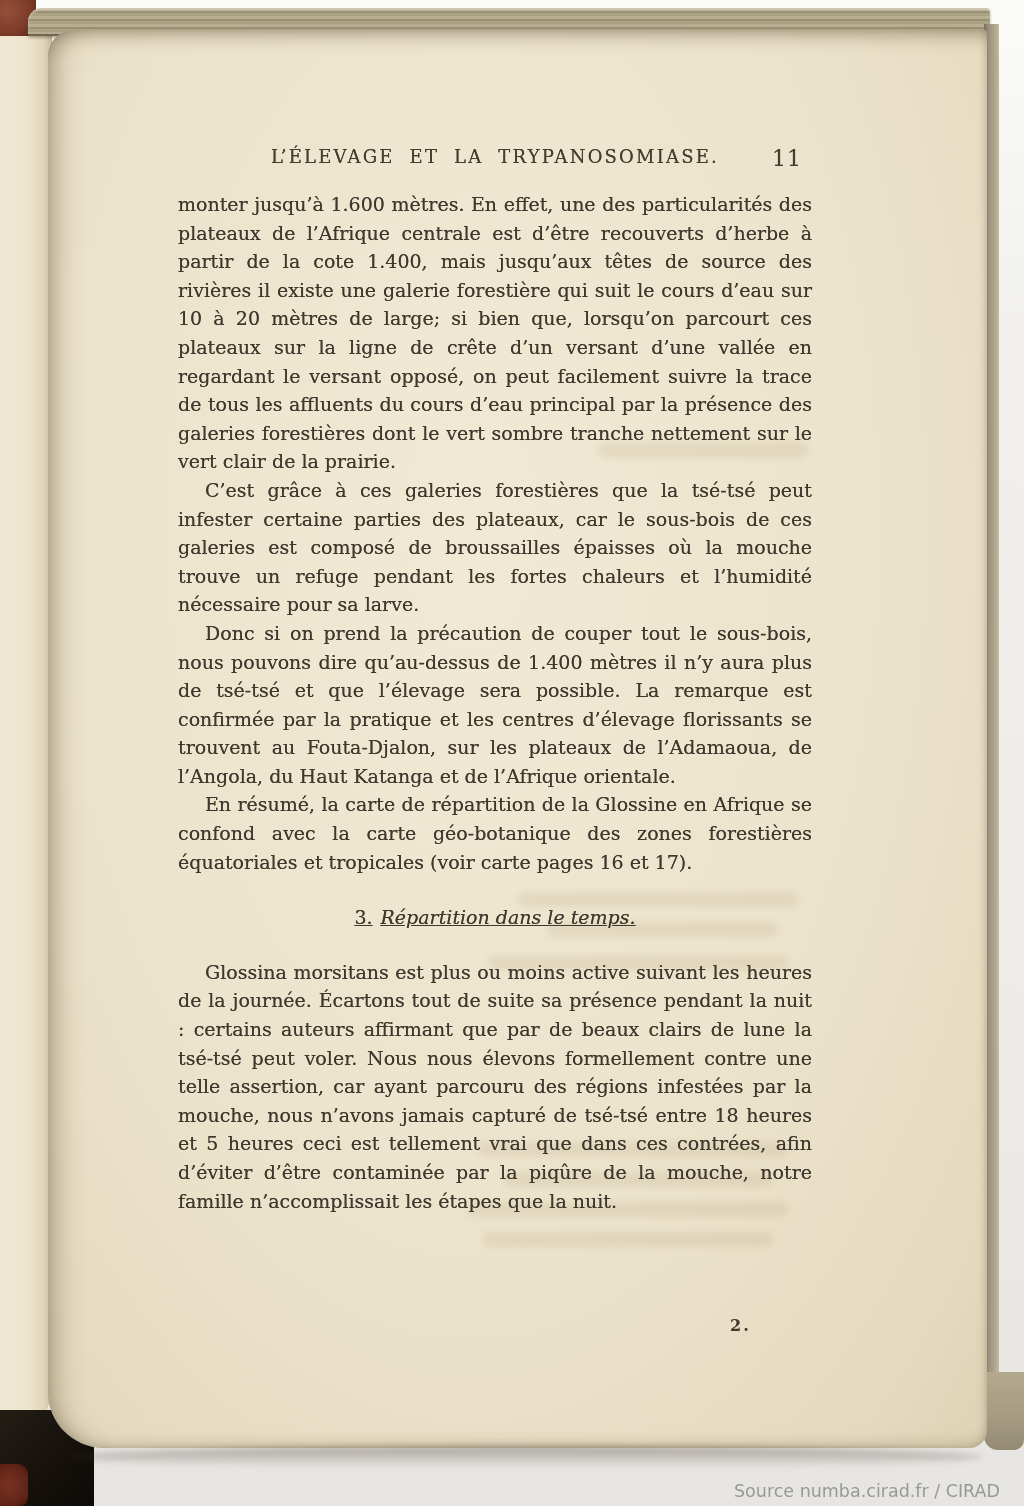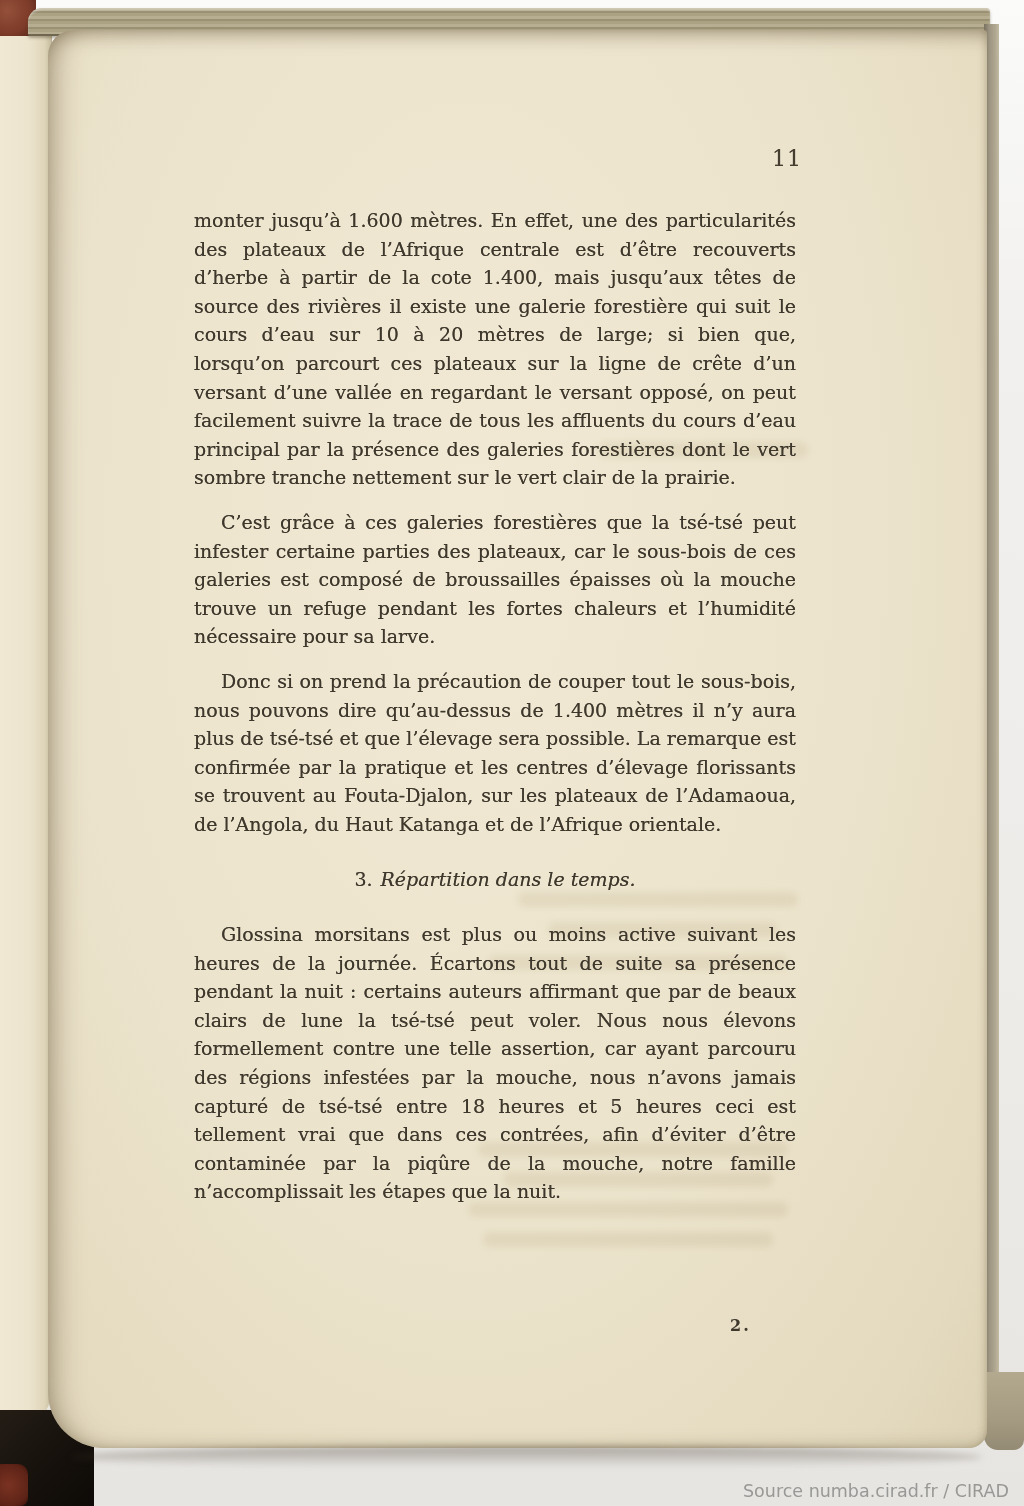--- a/index.html
+++ b/index.html
@@ -71,33 +71,33 @@
   }
   .folio{
     position:absolute;right:10px;top:0;letter-spacing:1px;word-spacing:normal;
     font-size:22px;color:#443d30;
   }
   .body-text{
     position:absolute;left:130px;top:160px;width:634px;
     font-size:19px;line-height:28.6px;color:#3e372c;
     text-align:justify;text-shadow:0 0 .4px rgba(62,55,44,.75);
   }
-  .body-text p{margin:16px;hyphens:none;}
+  .body-text p{margin:0;hyphens:none;}
   .body-text p.indent{text-indent:27px;}
   .section-heading{
-    margin:27px 0 26px 0;text-align:center;font-size:19px;color:#3e372c;
+    margin:27px 0 26px 0;text-align:center;font-size:19px;color:#3e372c;text-decoration:underline;
   }
   .section-heading .num{font-style:normal;margin-right:8px;}
   .section-heading .ttl{font-style:italic;}
   .signature-mark{
     position:absolute;left:682px;top:1286px;font-size:16px;font-weight:bold;
     letter-spacing:2px;color:#3e372c;
   }
   .watermark{
-    position:absolute;right:15px;bottom:5px;
+    position:absolute;right:24px;bottom:5px;
     font-family:"DejaVu Sans", sans-serif;font-size:17.5px;color:#989896;
   }
 </style>
 </head>
 <body>
 
 <div class="scan">
 
   <div class="leather-corner"></div>
   <div class="facing-page"></div>
@@ -111,27 +111,29 @@
     <div class="ghost" style="left:550px;top:412px;width:210px;height:16px"></div>
     <div class="ghost" style="left:470px;top:862px;width:280px;height:15px"></div>
     <div class="ghost" style="left:500px;top:892px;width:230px;height:15px"></div>
     <div class="ghost" style="left:440px;top:925px;width:300px;height:15px"></div>
     <div class="ghost" style="left:430px;top:1112px;width:310px;height:15px"></div>
     <div class="ghost" style="left:455px;top:1142px;width:270px;height:15px"></div>
     <div class="ghost" style="left:420px;top:1172px;width:320px;height:15px"></div>
     <div class="ghost" style="left:435px;top:1202px;width:290px;height:15px"></div>
 
     <div class="running-head">
+      <span>L’ÉLEVAGE ET LA TRYPANOSOMIASE.</span>
       <span class="folio">11</span>
     </div>
 
     <div class="body-text" id="body-text">
         <p>monter jusqu’à 1.600 mètres. En effet, une des particularités des plateaux de l’Afrique centrale est d’être recouverts d’herbe à partir de la cote 1.400, mais jusqu’aux têtes de source des rivières il existe une galerie forestière qui suit le cours d’eau sur 10 à 20 mètres de large; si bien que, lorsqu’on parcourt ces plateaux sur la ligne de crête d’un versant d’une vallée en regardant le versant opposé, on peut facilement suivre la trace de tous les affluents du cours d’eau principal par la présence des galeries forestières dont le vert sombre tranche nettement sur le vert clair de la prairie.</p>
         <p class="indent">C’est grâce à ces galeries forestières que la tsé-tsé peut infester certaine parties des plateaux, car le sous-bois de ces galeries est composé de broussailles épaisses où la mouche trouve un refuge pendant les fortes chaleurs et l’humidité nécessaire pour sa larve.</p>
         <p class="indent">Donc si on prend la précaution de couper tout le sous-bois, nous pouvons dire qu’au-dessus de 1.400 mètres il n’y aura plus de tsé-tsé et que l’élevage sera possible. La remarque est confirmée par la pratique et les centres d’élevage florissants se trouvent au Fouta-Djalon, sur les plateaux de l’Adamaoua, de l’Angola, du Haut Katanga et de l’Afrique orientale.</p>
+        <p class="indent">En résumé, la carte de répartition de la Glossine en Afrique se confond avec la carte géo-botanique des zones forestières équatoriales et tropicales (voir carte pages 16 et 17).</p>
         <div class="section-heading"><span class="num">3.</span><span class="ttl">Répartition dans le temps.</span></div>
         <p class="indent">Glossina morsitans est plus ou moins active suivant les heures de la journée. Écartons tout de suite sa présence pendant la nuit : certains auteurs affirmant que par de beaux clairs de lune la tsé-tsé peut voler. Nous nous élevons formellement contre une telle assertion, car ayant parcouru des régions infestées par la mouche, nous n’avons jamais capturé de tsé-tsé entre 18 heures et 5 heures ceci est tellement vrai que dans ces contrées, afin d’éviter d’être contaminée par la piqûre de la mouche, notre famille n’accomplissait les étapes que la nuit.</p>
       </div>
 
     <div class="signature-mark">2.</div>
   </div>
 
   <div class="page-shadow"></div>
 
   <div class="watermark">Source numba.cirad.fr / CIRAD</div>

